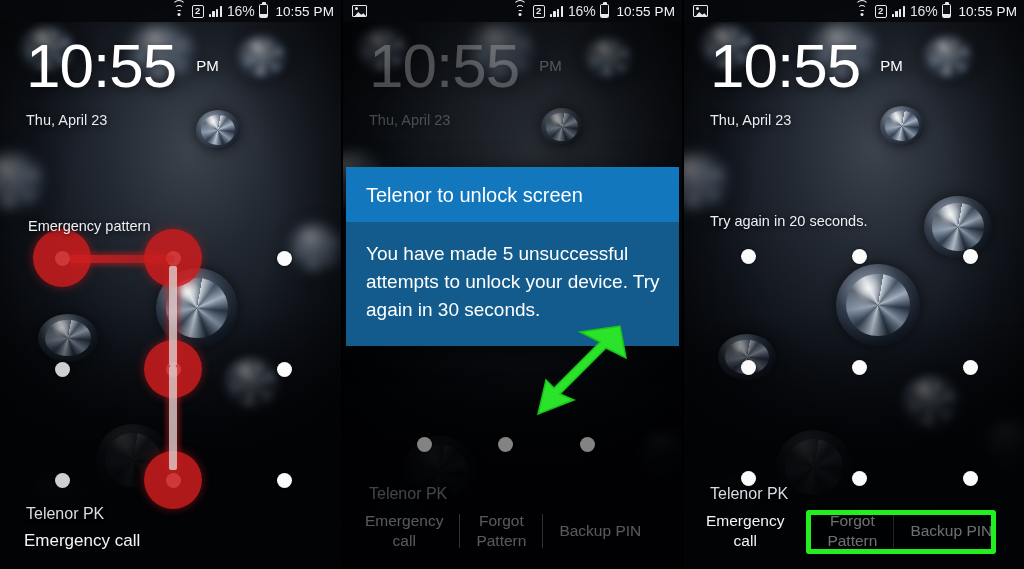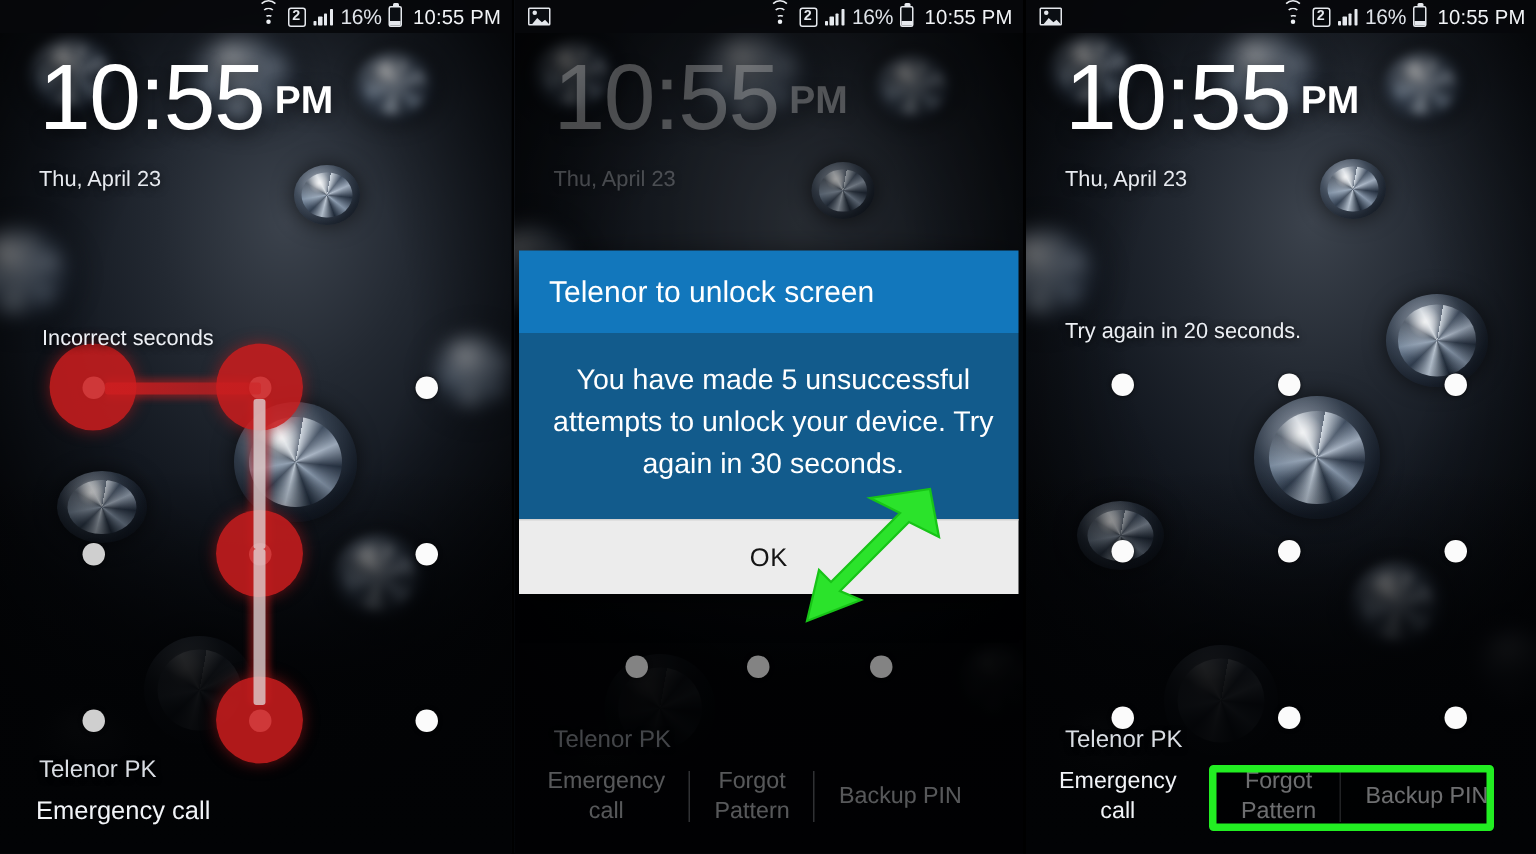--- a/index.html
+++ b/index.html
@@ -122,21 +122,21 @@
   }
   .sb-time { font-size: 13.5px; color: #f2f4f7; letter-spacing: .1px; margin-left: 2px; }
 
   
   .clockwrap { position:absolute; left: 26px; top: 34px; z-index: 20; }
   .bigclock {
     font-size: 62px; line-height: 64px; font-weight: 300; color: #fff;
     letter-spacing: -1px; text-shadow: 0 2px 10px rgba(0,0,0,.55);
     display: flex; align-items: flex-end;
   }
-  .bigclock .ampm { font-size: 26px; font-weight: 700; margin-left: 7px; letter-spacing: 0; }
+  .bigclock .ampm { font-size: 15px; font-weight: 400; margin-left: 20px; letter-spacing: 0; }
   .dateline {
     margin-top: 14px; font-size: 14.5px; color: #e7eaef; font-weight: 400;
     text-shadow: 0 1px 6px rgba(0,0,0,.7);
   }
   .dim .bigclock, .dim .dateline { opacity: .42; }
 
   
   .pattern-msg {
     position: absolute; left: 28px; top: 218px; z-index: 20;
     font-size: 14.5px; color: #eceff4; text-shadow: 0 1px 5px rgba(0,0,0,.8);
@@ -210,21 +210,21 @@
     position: absolute; z-index: 32;
     left: 3px; right: 3px; top: 167px;
     box-shadow: 0 6px 22px rgba(0,0,0,.7);
   }
   .dlg-head {
     background: #1277bc; color: #fff;
     font-size: 20px; padding: 16px 20px 15px 20px; line-height: 24px;
   }
   .dlg-body {
     background: #125b8c; color: #fff;
-    font-size: 19px; line-height: 28px; padding: 18px 14px 22px 20px; text-align: center;
+    font-size: 19px; line-height: 28px; padding: 18px 14px 22px 20px;
   }
   .dlg-btnbar {
     background: #ececec; border-top: 1px solid #d2d2d2;
     height: 50px; display:flex; align-items:center; justify-content:center;
   }
   .dlg-btn {
     font-size: 17px; color: #141414; font-weight: 500; letter-spacing:.3px;
     background: transparent; border: 0; cursor: pointer; padding: 6px 28px;
   }
   .arrow { position:absolute; z-index: 36; pointer-events:none; }
@@ -276,21 +276,21 @@
     </div>
 
     <div class="clockwrap">
       <div class="bigclock">
         <span>10:55</span>
         <span class="ampm">PM</span>
       </div>
       <div class="dateline">Thu, April 23</div>
     </div>
 
-    <div class="pattern-msg">Incorrect seconds</div>
+    <div class="pattern-msg">Emergency pattern</div>
 
     <div class="grid">
       <div class="linkglow" style="left:8px;  top:-6px; width:104px; height:14px;"></div>
       <div class="link red" style="left:8px;  top:-3px; width:104px; height:8px;"></div>
       <div class="linkglow" style="left:104px;top:8px;  width:14px;  height:100px;"></div>
       <div class="link" style="left:107px;top:8px;  width:8px;   height:100px;"></div>
       <div class="linkglow" style="left:104px;top:108px;width:14px;  height:104px;"></div>
       <div class="link" style="left:107px;top:108px;width:8px;   height:104px;"></div>
 
       <div class="node on" style="left:0px;   top:0px;">
@@ -391,23 +391,20 @@
 
     <div class="minirow">
       <div class="md" style="left:74px;"></div>
       <div class="md" style="left:155px;"></div>
       <div class="md" style="left:237px;"></div>
     </div>
 
     <div class="dialog">
       <div class="dlg-head">Telenor to unlock screen</div>
       <div class="dlg-body">You have made 5 unsuccessful attempts to unlock your device. Try again in 30 seconds.</div>
-      <div class="dlg-btnbar">
-        <button class="dlg-btn">OK</button>
-      </div>
     </div>
 
     <svg class="arrow" viewBox="0 0 120 110" width="120" height="110" style="left:165px; top:318px;">
       <polygon points="112,8 118,40 98,30 52,76 66,82 30,96 38,62 46,70 92,24 72,14" fill="#2be32b" stroke="#17c417" stroke-width="1.5"></polygon>
     </svg>
 
     <div class="bottom p2 dimmed">
       <div class="carrier p2">Telenor PK</div>
       <div class="actions">
         <div class="act small">Emergency

